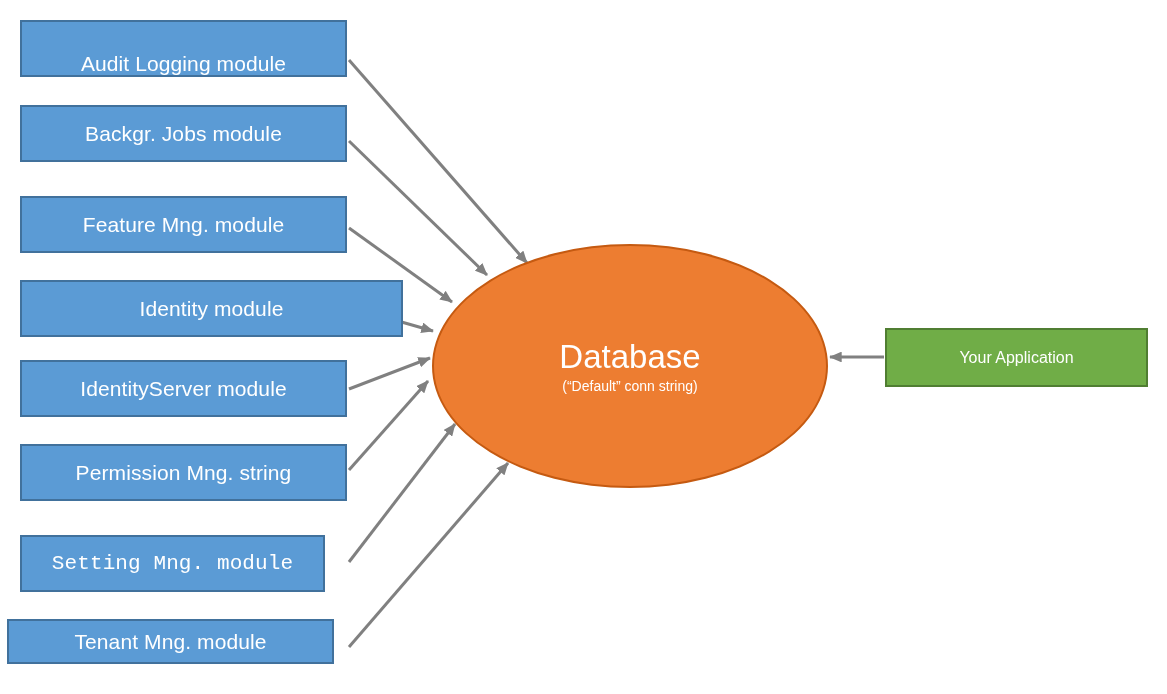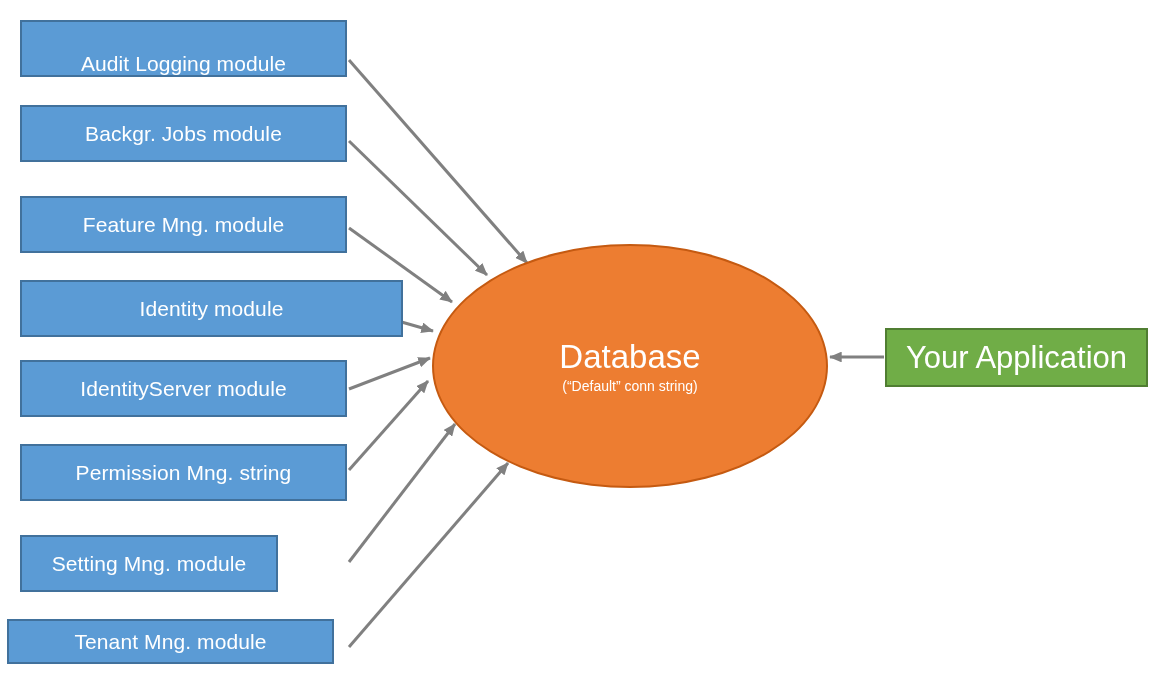--- a/index.html
+++ b/index.html
@@ -34,21 +34,21 @@
   }
   .app-box {
     position: absolute;
     box-sizing: border-box;
     background: #70AD47;
     border: 2px solid #507E32;
     display: flex;
     align-items: center;
     justify-content: center;
     color: #ffffff;
-    font-size: 31px;
+    font-size: 16px;
     white-space: nowrap;
   }
   .db-ellipse {
     position: absolute;
     box-sizing: border-box;
     background: #ED7D31;
     border: 2px solid #C55A11;
     border-radius: 50%;
     display: flex;
     flex-direction: column;
@@ -111,21 +111,21 @@
       </div>
       <div class="module-box" style="left: 20px; top: 280px; width: 383px; height: 57px;">
         <span>Identity module</span>
       </div>
       <div class="module-box" style="left: 20px; top: 360px; width: 327px; height: 57px;">
         <span>IdentityServer module</span>
       </div>
       <div class="module-box" style="left: 20px; top: 444px; width: 327px; height: 57px;">
         <span>Permission Mng. string</span>
       </div>
-      <div class="module-box" style="left: 20px; top: 535px; width: 258px; height: 57px;">
+      <div class="module-box" style="left: 20px; top: 535px; width: 305px; height: 57px; font-family: Liberation Mono, monospace;">
         <span>Setting Mng. module</span>
       </div>
       <div class="module-box" style="left: 7px; top: 619px; width: 327px; height: 45px;">
         <span>Tenant Mng. module</span>
       </div>
     </div>
 
   <div class="db-ellipse" id="database-node" style="left: 432px; top: 244px; width: 396px; height: 244px;">
     <div class="db-title">Database</div>
     <div class="db-subtitle">(“Default” conn string)</div>

